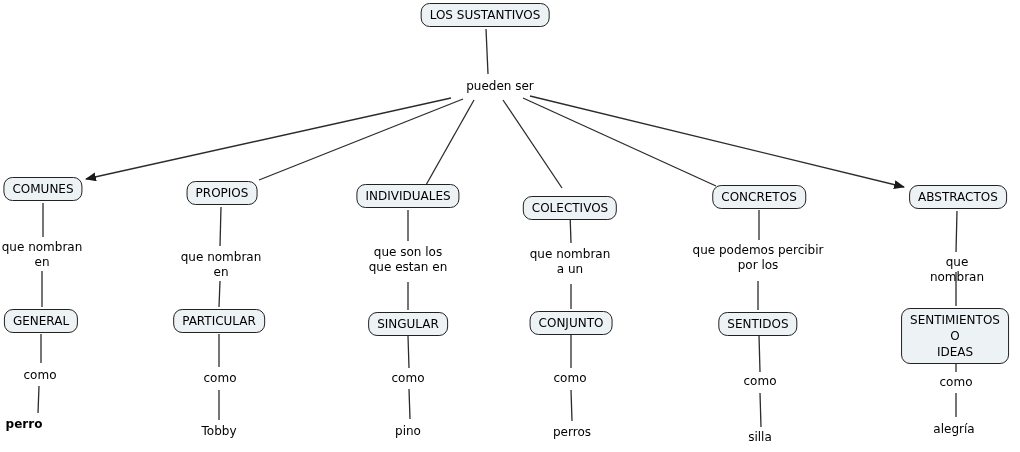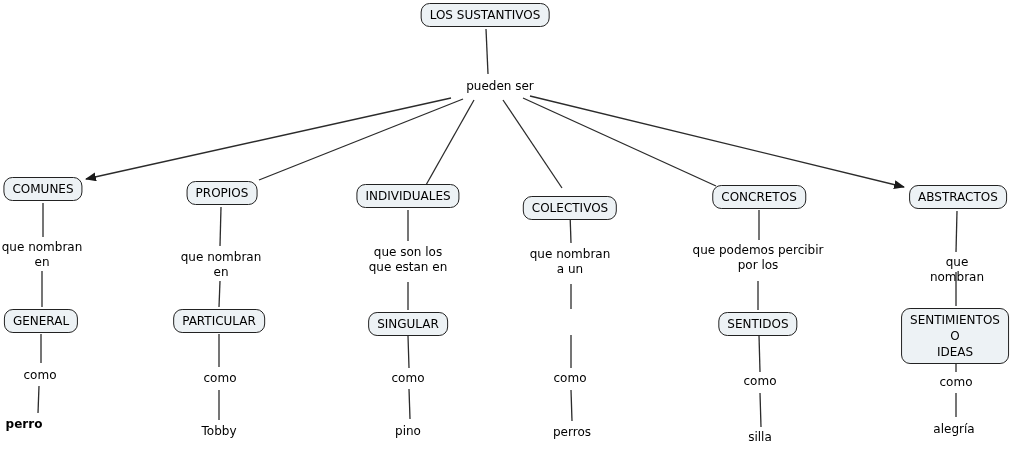--- a/index.html
+++ b/index.html
@@ -121,20 +121,21 @@
   <div class="concept" style="left:408px; top:184px;">INDIVIDUALES</div>
   <div class="label" style="left:408px; top:245px;">que son los
 que estan en</div>
   <div class="concept" style="left:408px; top:312px;">SINGULAR</div>
   <div class="label" style="left:408px; top:371px;">como</div>
   <div class="label" style="left:408px; top:424px;">pino</div>
 
   <div class="concept" style="left:570px; top:188px;margin-top:8px;">COLECTIVOS</div>
   <div class="label" style="left:570px; top:247px;">que nombran
 a un</div>
+  <div class="concept" style="left:571px; top:311px;">CONJUNTO</div>
   <div class="label" style="left:570px; top:371px;">como</div>
   <div class="label" style="left:572px; top:425px;">perros</div>
 
   <div class="concept" style="left:759px; top:185px;">CONCRETOS</div>
   <div class="label" style="left:758px; top:243px;">que podemos percibir
 por los</div>
   <div class="concept" style="left:758px; top:312px;">SENTIDOS</div>
   <div class="label" style="left:760px; top:374px;">como</div>
   <div class="label" style="left:760px; top:430px;">silla</div>
 

